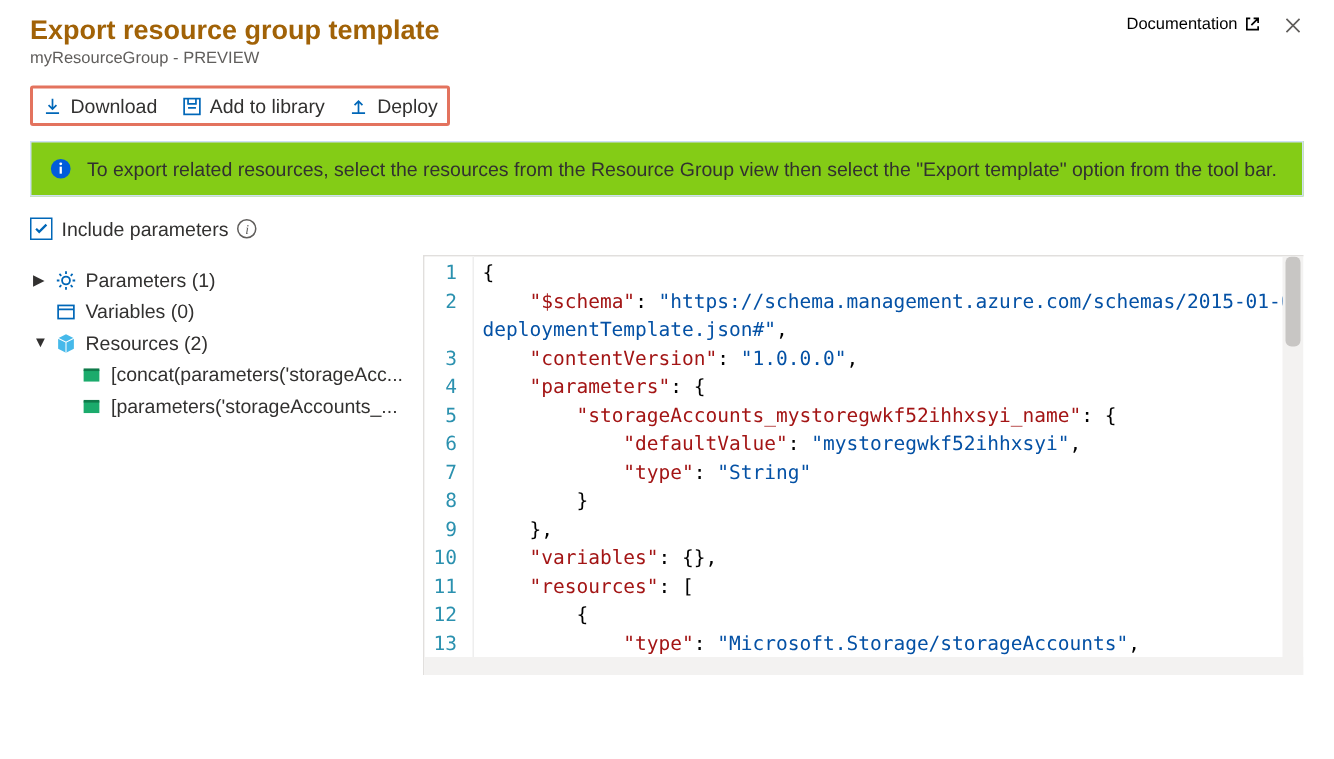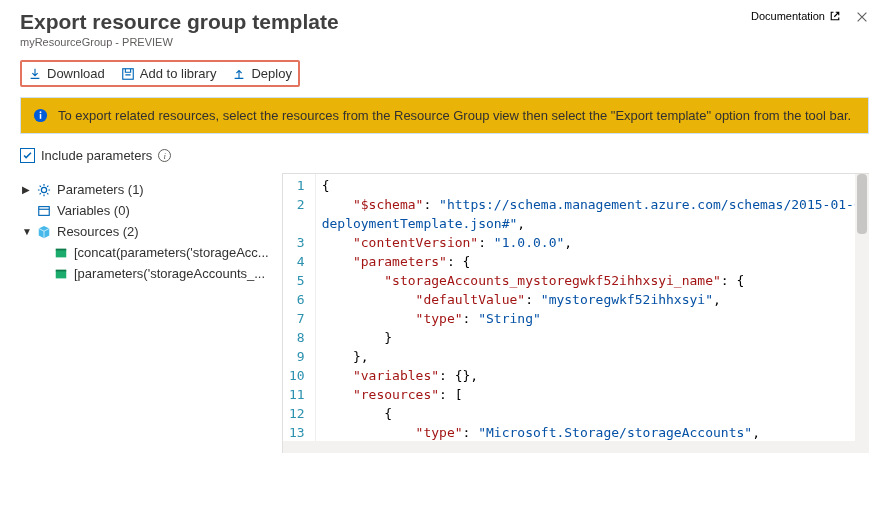--- a/index.html
+++ b/index.html
@@ -1,28 +1,28 @@
 <!DOCTYPE html>
 <html><head>
 <meta charset="utf-8">
 <style>
   *{box-sizing:border-box;margin:0;padding:0}
   body{font-family:"Segoe UI",Arial,sans-serif;font-size:13px;color:#323130;background:#fff;width:889px;height:506px;overflow:hidden}
   .panel{padding:10px 20px 0 20px}
   .hdr{display:flex;align-items:flex-start}
   .hdr-left{flex:1}
-  .title{font-size:21px;font-weight:600;color:#404040}
+  .title{font-size:18px;font-weight:600;color:#a16207}
   .sub{font-size:11px;color:#605e5c;margin-top:2px}
   .doc{color:#000000;font-size:11px;display:flex;align-items:flex-end;gap:4px;text-decoration:none;margin-right:14px}
   .close{color:#605e5c;font-size:14px}
   .toolbar{display:flex;gap:16px;margin:12px 0 10px 0;padding:4px 6px}
   .toolbar.hl{border:2px solid #e3735e;border-radius:2px;width:fit-content}
   .tbtn{display:flex;align-items:center;gap:5px;color:#323130;font-size:13px}
   .tbtn svg{width:14px;height:14px}
-  .info{background:#eab308;border:1px solid #cfe0f4;padding:10px 12px;display:flex;align-items:center;gap:10px;color:#323130;margin-bottom:14px}
+  .info{background:#84cc16;border:1px solid #cfe0f4;padding:10px 12px;display:flex;align-items:center;gap:10px;color:#323130;margin-bottom:14px}
   .info-ico{width:15px;height:15px;color:#015cda;flex:none}
   .chk-row{display:flex;align-items:center;gap:6px;margin:6px 0 10px 0;color:#323130}
   .chk{width:15px;height:15px;border:1px solid #0067b8;display:flex;align-items:center;justify-content:center;color:#0067b8;font-size:11px}
   .tabs{display:flex;gap:20px;border-bottom:1px solid #e1dfdd;margin-bottom:6px}
   .tab{padding:6px 0;font-size:13px;color:#0067b8;cursor:pointer}
   .tab.active{color:#323130;border-bottom:2px solid #323130;margin-bottom:-1px}
   .content{display:flex;height:280px}
   .tree{width:262px;padding:6px 0;font-size:13px;color:#323130}
   .tree-item{display:flex;align-items:center;gap:6px;padding:3px 2px;white-space:nowrap;overflow:hidden;text-overflow:ellipsis}
   .tree-item.child{padding-left:34px}

